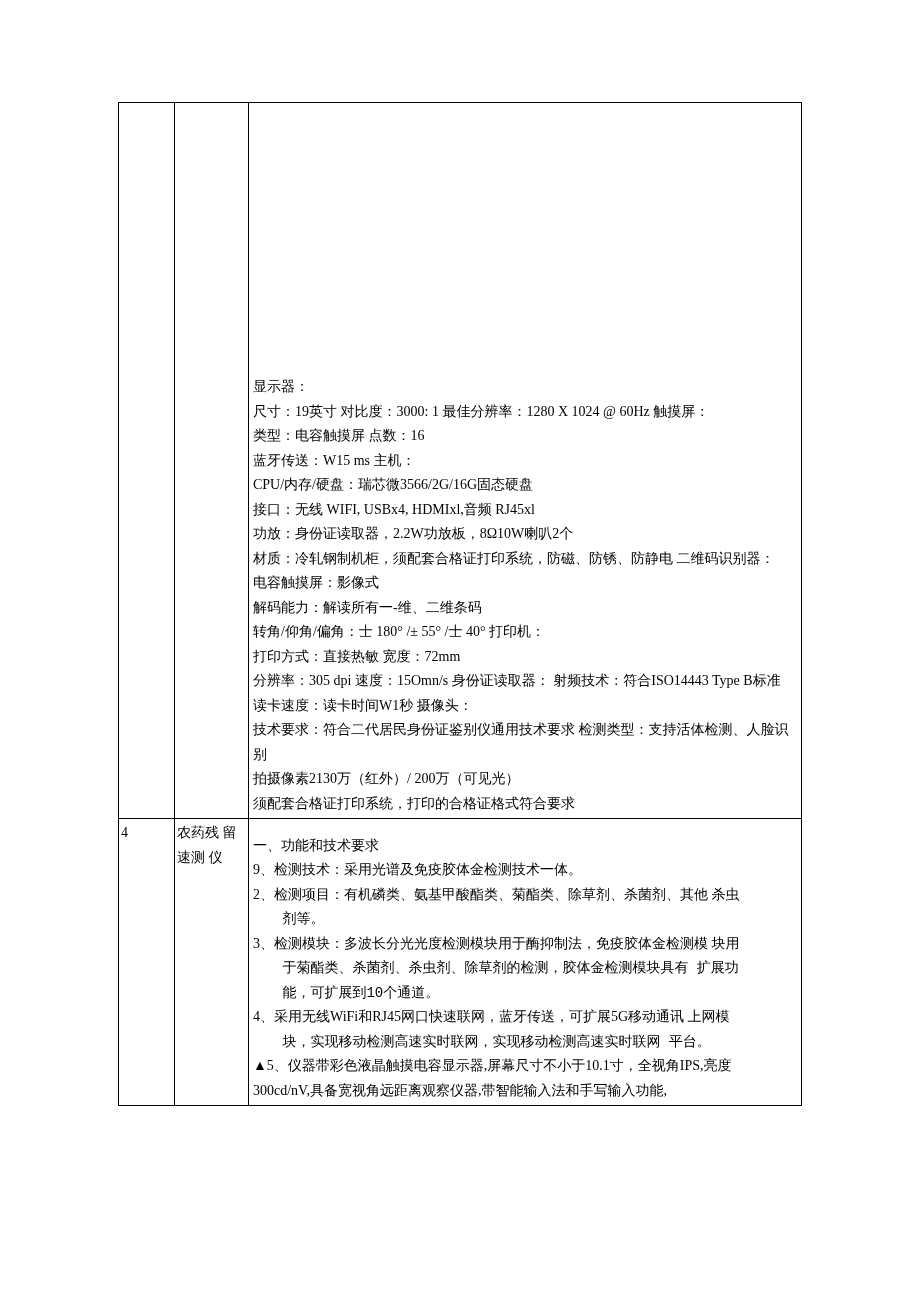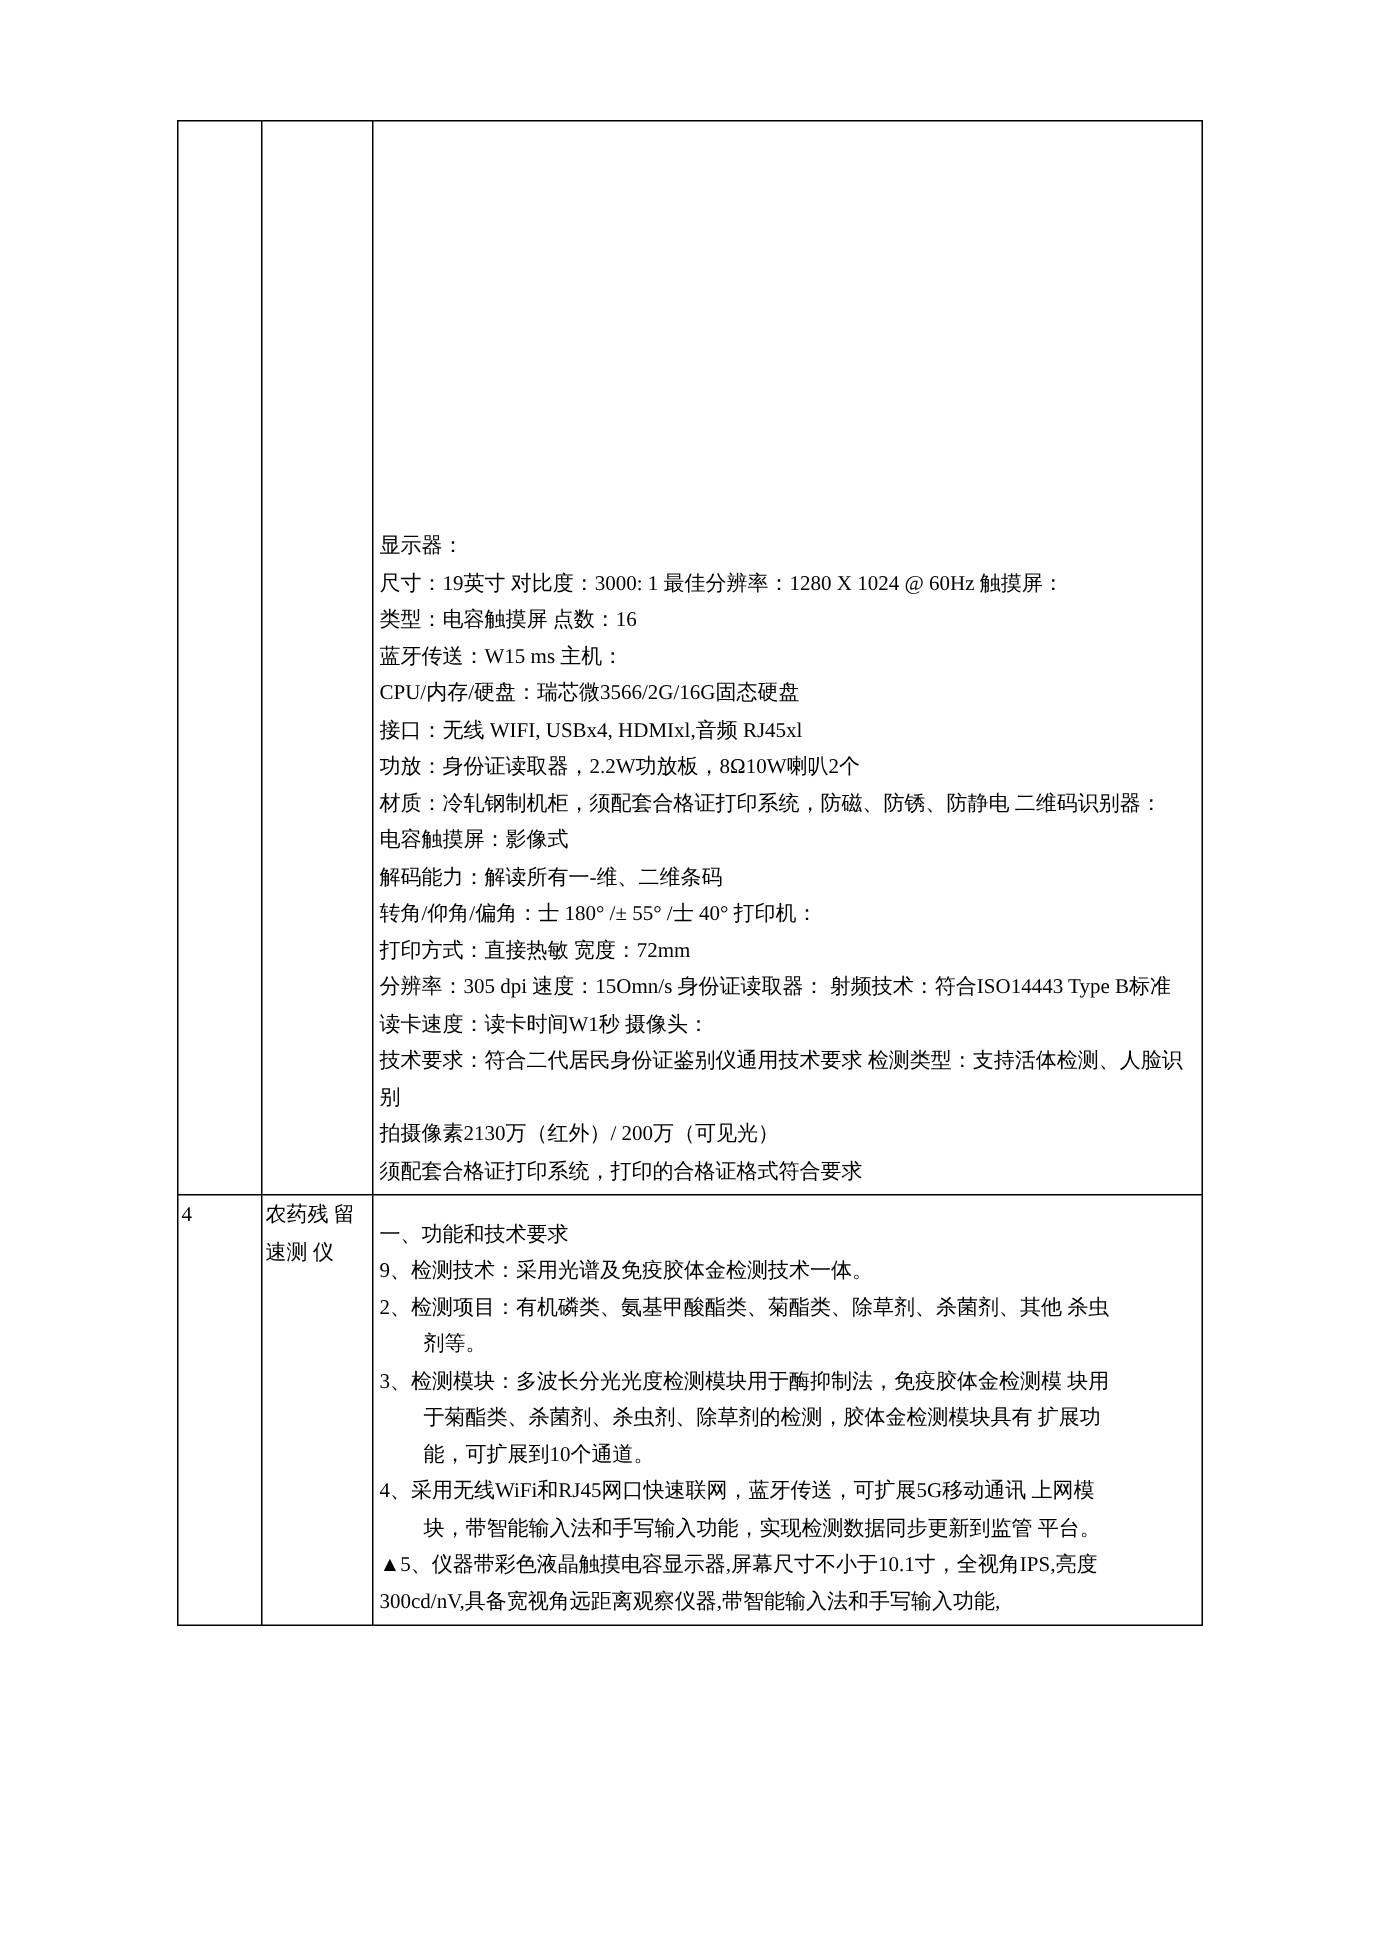--- a/index.html
+++ b/index.html
@@ -8,21 +8,21 @@
     background: #fff;
     font-family: "SimSun", "宋体", serif;
     font-size: 14px;
     line-height: 1.75;
     color: #000;
   }
   .page {
     width: 920px;
     min-height: 1301px;
     box-sizing: border-box;
-    padding: 80px 118px 120px 118px;
+    padding: 102px 118px 120px 118px;
     position: relative;
   }
   table.doc {
     border-collapse: collapse;
     width: 100%;
     table-layout: fixed;
   }
   table.doc td {
     border: 1px solid #000;
     vertical-align: top;
@@ -37,20 +37,21 @@
   .desc-block p { margin: 0; }
   .spacer-top { height: 270px; }
   .indent-list p { margin: 0; }
   .li-hang {
     padding-left: 2.1em;
     text-indent: -2.1em;
   }
   .li-sub {
     padding-left: 2.1em;
     text-indent: 0;
+    font-family: Liberation Mono, monospace;
   }
 </style>
 </head>
 <body>
 
 <div class="page">
   <table class="doc">
     <colgroup>
       <col class="col-no">
       <col class="col-name">
@@ -89,21 +90,21 @@
           <div class="desc-block indent-list">
             <p style="height:0.9em"></p>
             <p>一、功能和技术要求</p>
             <p class="li-hang">9、检测技术：采用光谱及免疫胶体金检测技术一体。</p>
             <p class="li-hang">2、检测项目：有机磷类、氨基甲酸酯类、菊酯类、除草剂、杀菌剂、其他  杀虫</p>
             <p class="li-sub">剂等。</p>
             <p class="li-hang">3、检测模块：多波长分光光度检测模块用于酶抑制法，免疫胶体金检测模  块用</p>
             <p class="li-sub">于菊酯类、杀菌剂、杀虫剂、除草剂的检测，胶体金检测模块具有  扩展功</p>
             <p class="li-sub">能，可扩展到10个通道。</p>
             <p class="li-hang">4、采用无线WiFi和RJ45网口快速联网，蓝牙传送，可扩展5G移动通讯  上网模</p>
-            <p class="li-sub">块，带智能输入法和手写输入功能，实现检测数据同步更新到监管  平台。</p>
+            <p class="li-sub">块，实现移动检测高速实时联网，实现移动检测高速实时联网  平台。</p>
             <p>▲5、仪器带彩色液晶触摸电容显示器,屏幕尺寸不小于10.1寸，全视角IPS,亮度</p>
             <p>300cd/nV,具备宽视角远距离观察仪器,带智能输入法和手写输入功能,</p>
           </div>
         </td>
       </tr>
     </tbody>
   </table>
 </div>
 
 </body></html>

